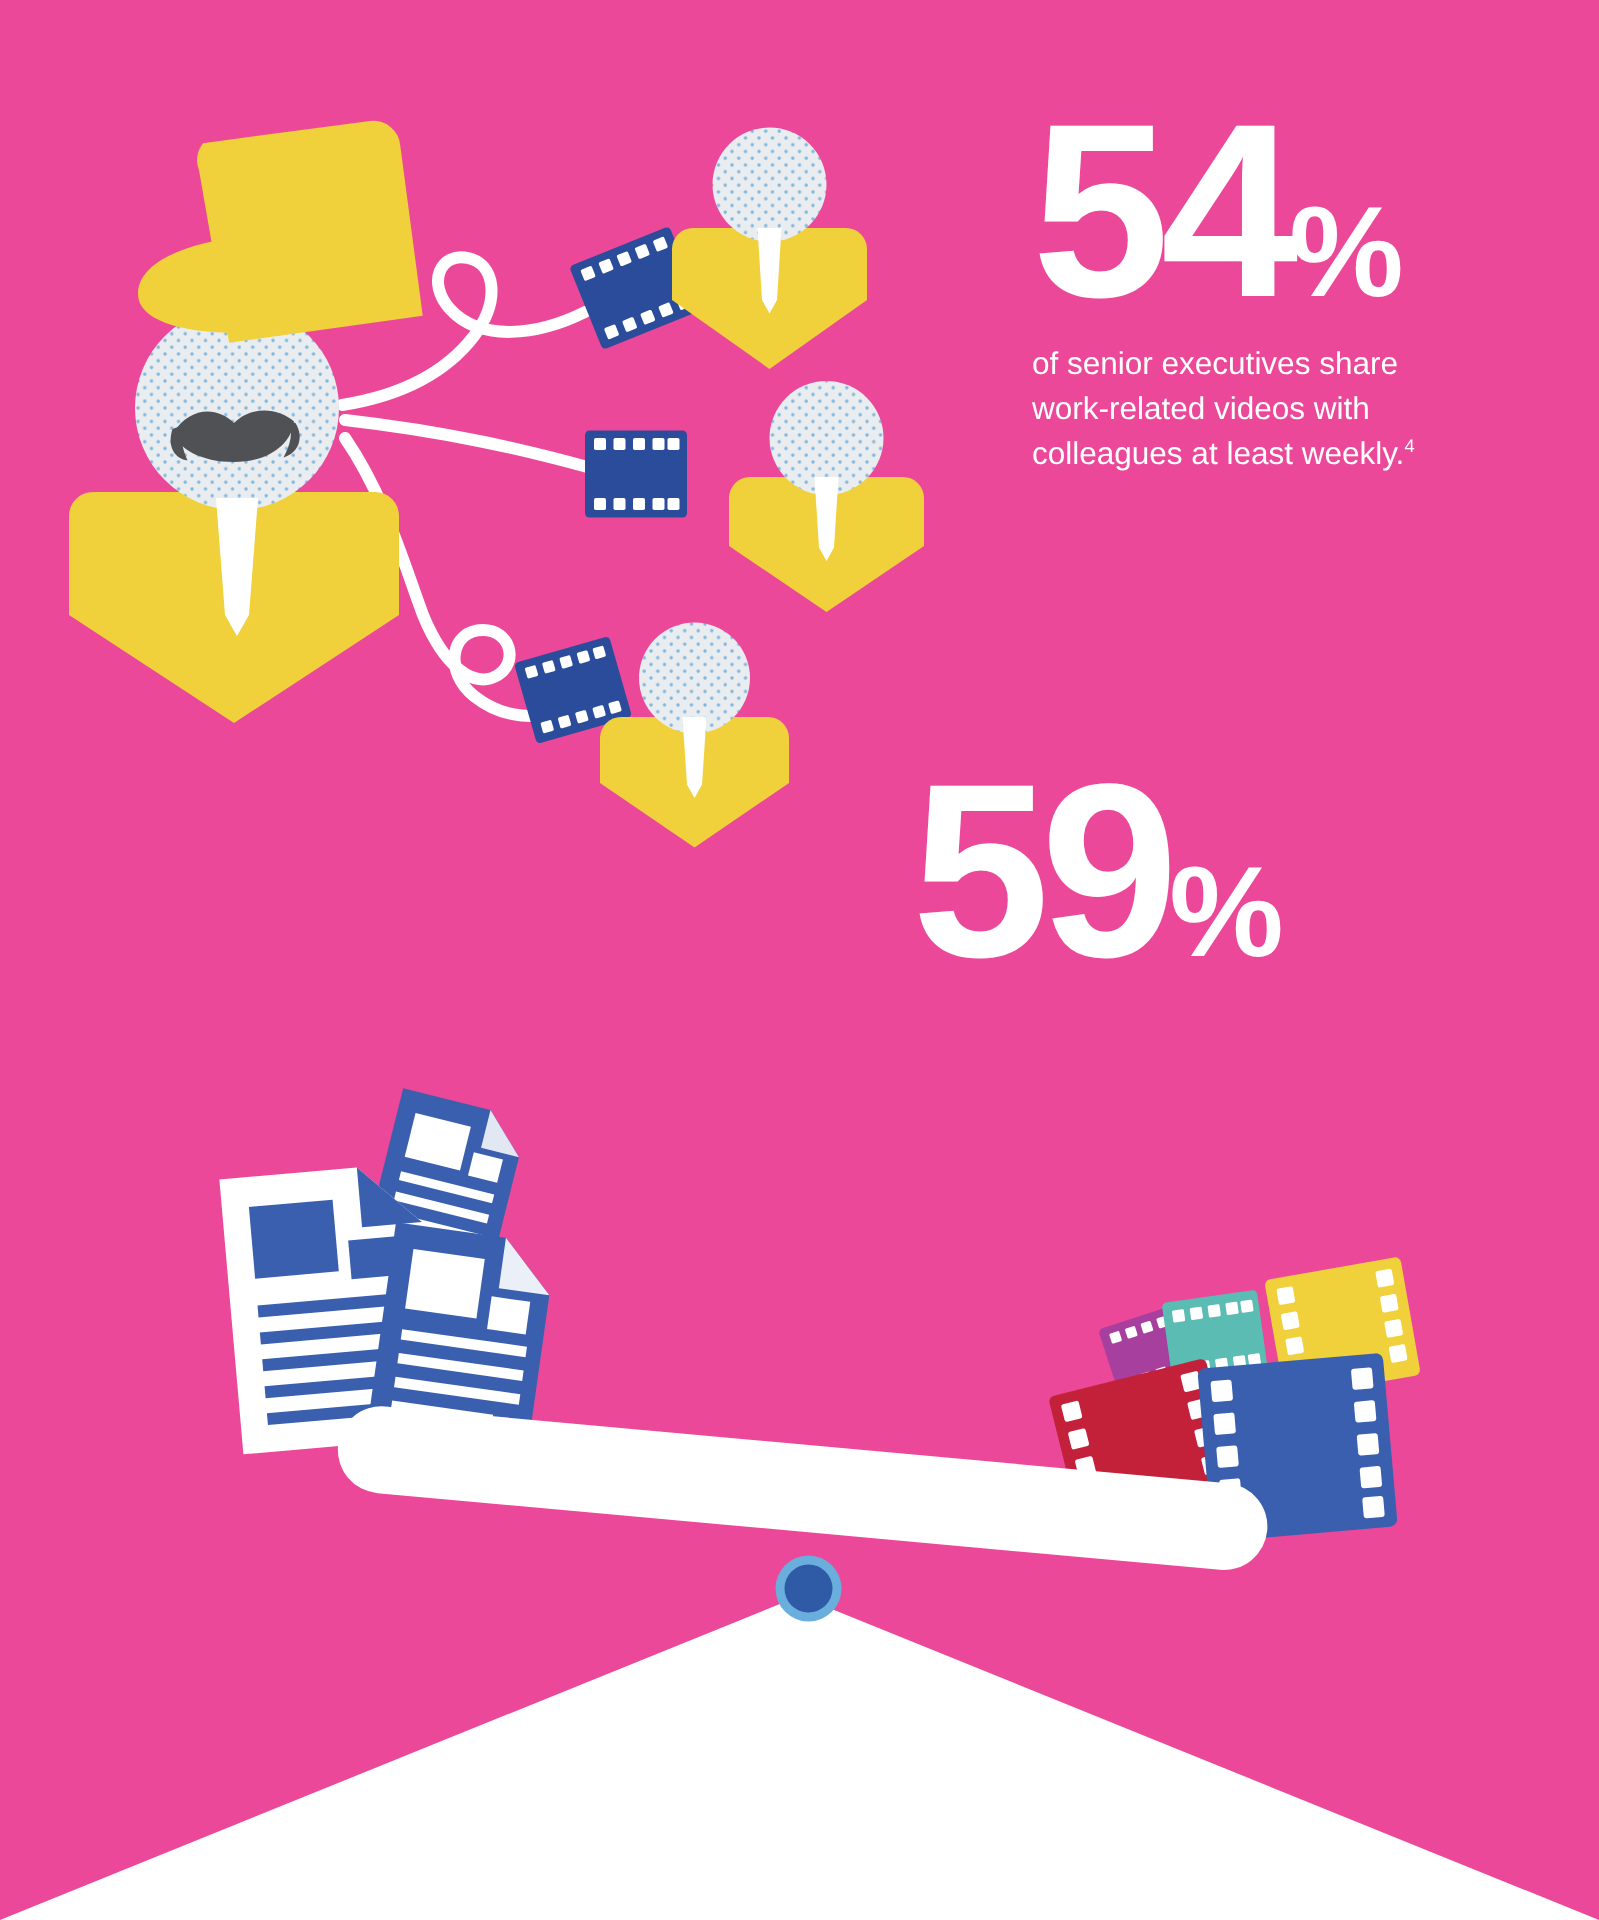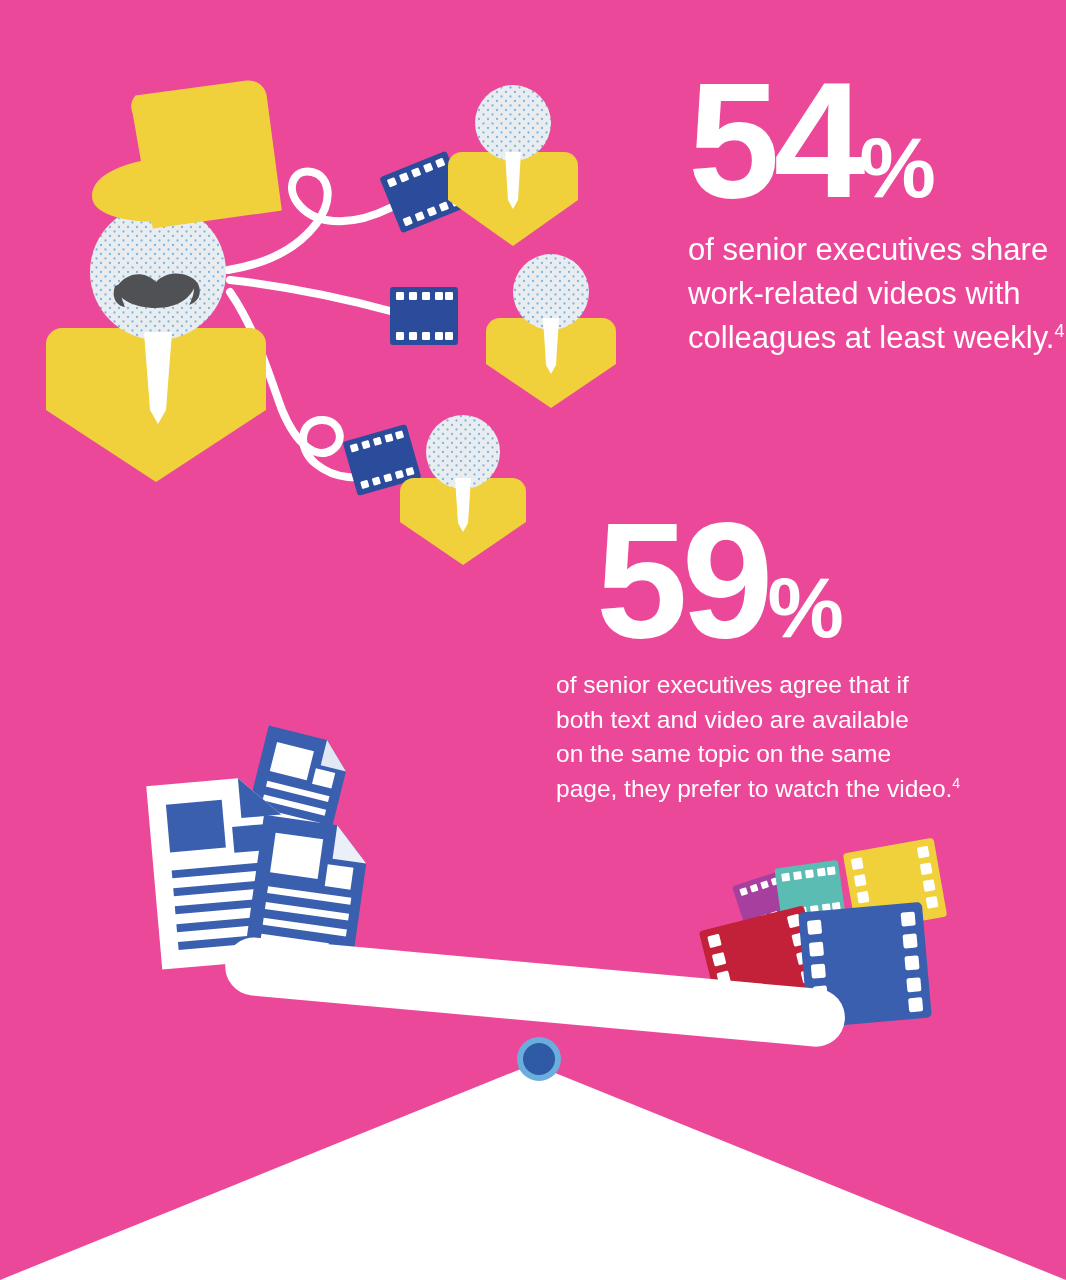--- a/index.html
+++ b/index.html
@@ -47,24 +47,24 @@
     white-space: pre-line;
   }
   .stat-body sup {
     font-size: 0.58em;
     vertical-align: super;
     line-height: 0;
   }
 
   #stat-54 { left: 688px; top: 70px; }
   #stat-54 .stat-number { font-size: 165px; }
-  #stat-54 .stat-body { font-size: 31px; margin-top: 16px; }
+  #stat-54 .stat-body { font-size: 21px; margin-top: 16px; }
 
   #stat-59 { left: 556px; top: 510px; }
-  #stat-59 .stat-number { font-size: 165px; margin-left: 40px; }
+  #stat-59 .stat-number { font-size: 165px; margin-left: 52px; }
   #stat-59 .stat-body { font-size: 24.5px; margin-top: 16px; }
 </style>
 </head>
 <body>
 
 <div id="stage">
 
   <svg class="layer" viewBox="0 0 1066 1280" xmlns="http://www.w3.org/2000/svg">
     <defs>
       <pattern id="dotface" width="9" height="9" patternUnits="userSpaceOnUse">
@@ -310,19 +310,15 @@
     </div>
     <div class="stat-body"><span>of senior executives share
 work-related videos with
 colleagues at least weekly.</span><sup>4</sup></div>
   </div>
 
   <div class="stat-block" id="stat-59">
     <div class="stat-number">
       <span>59</span><span class="pct">%</span>
     </div>
-    <div class="stat-body"><span>of senior executives agree that if
-both text and video are available
-on the same topic on the same
-page, they prefer to watch the video.</span><sup>4</sup></div>
   </div>
 
 </div>
 
 </body></html>

